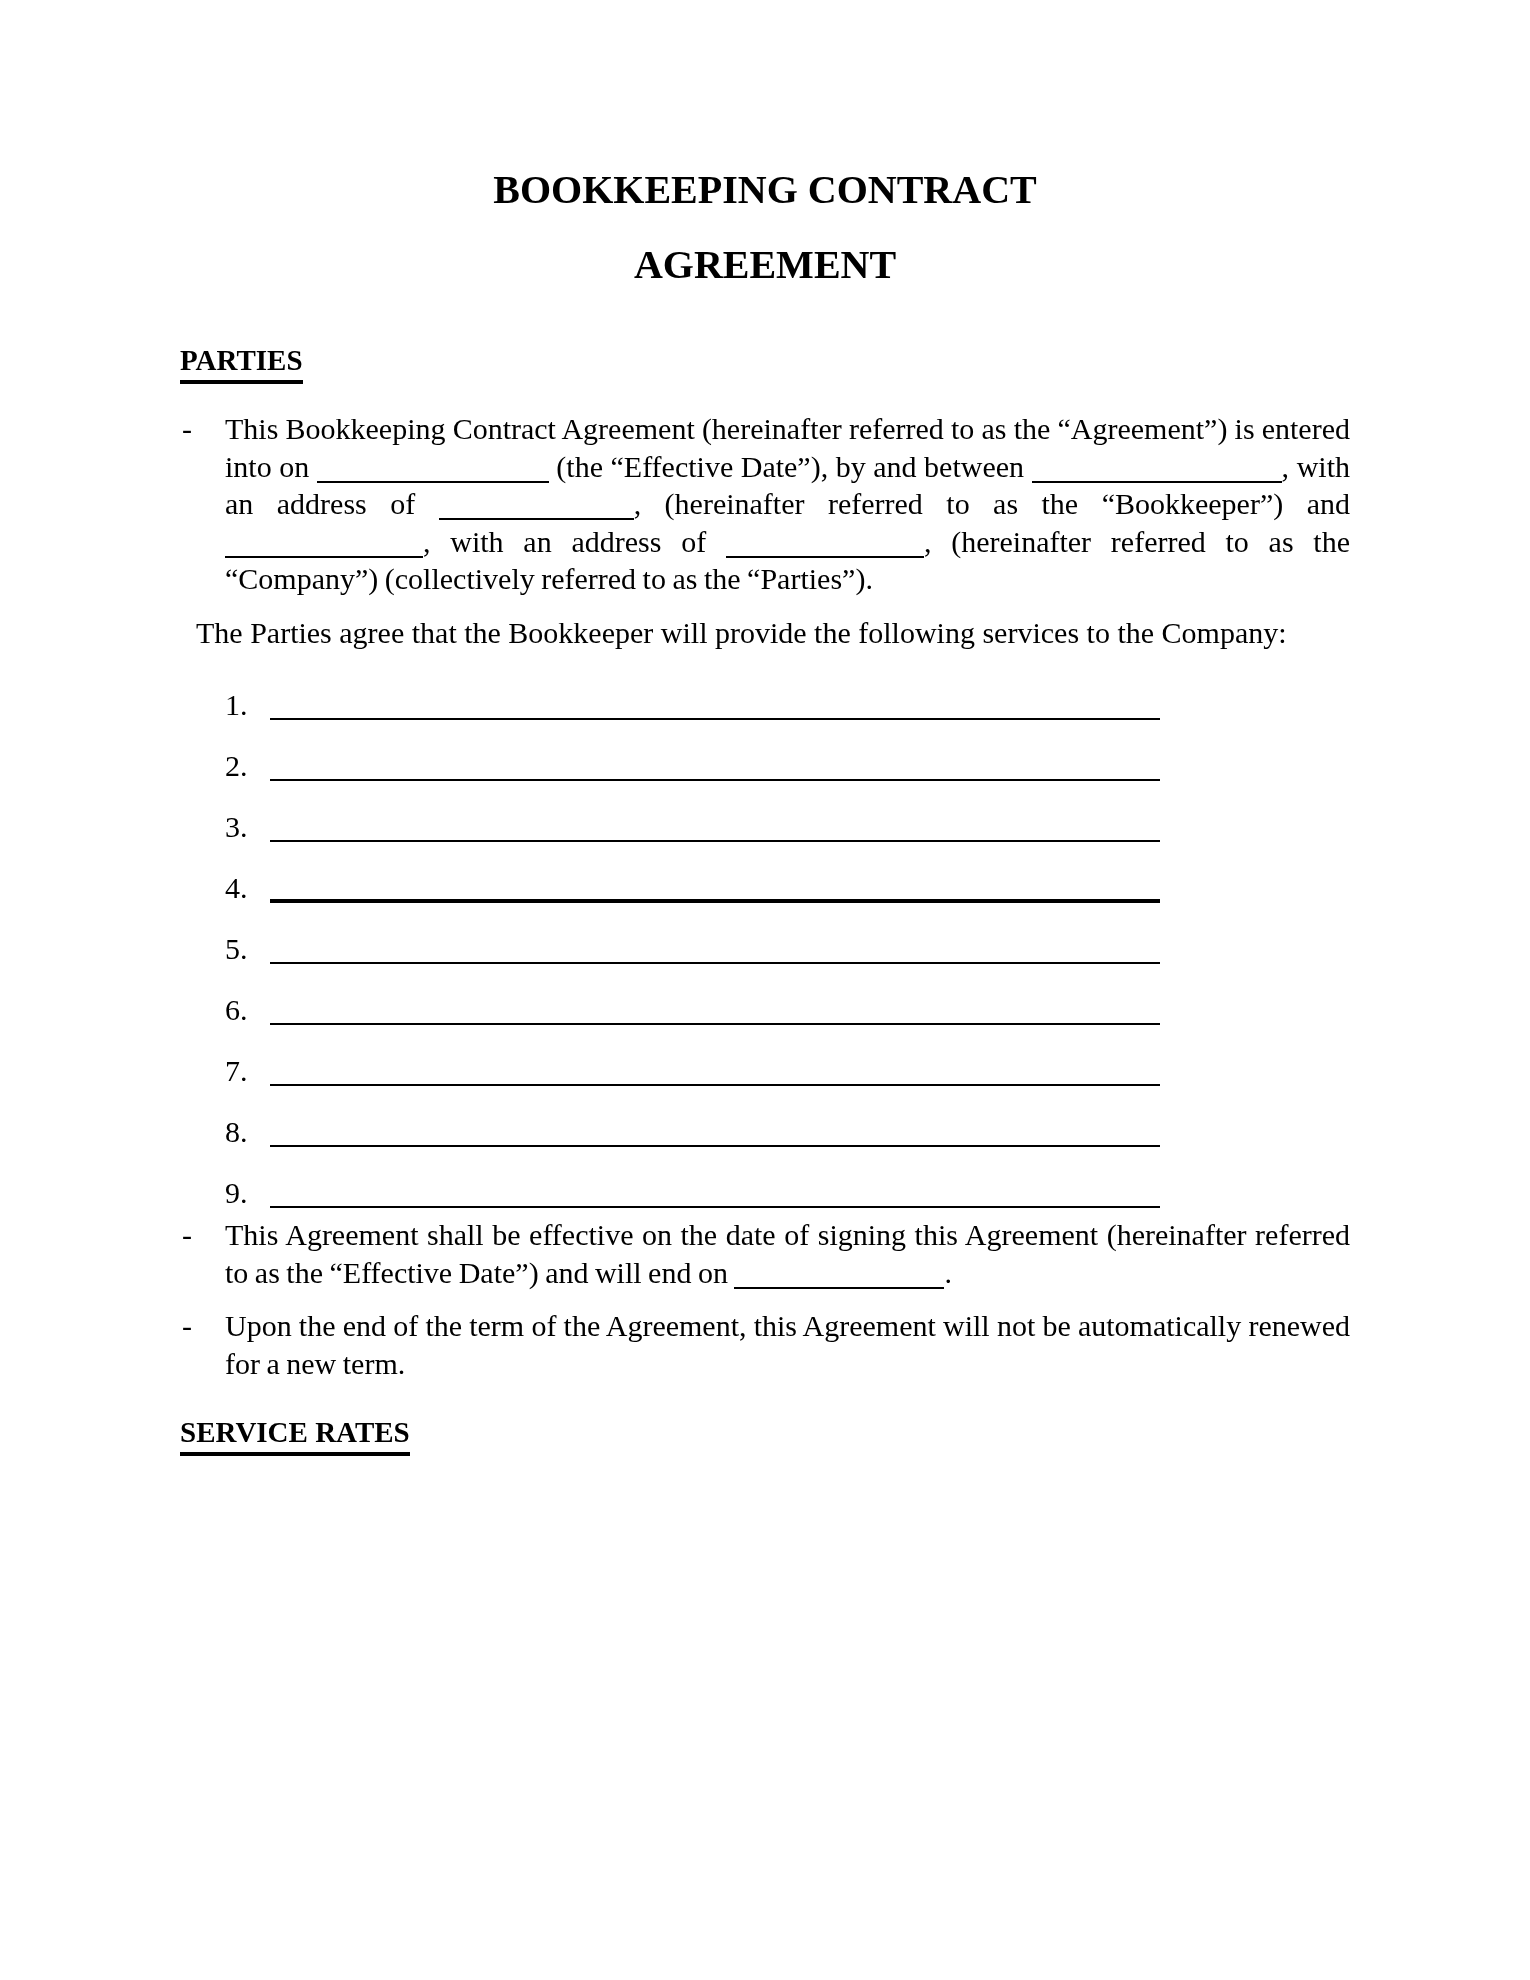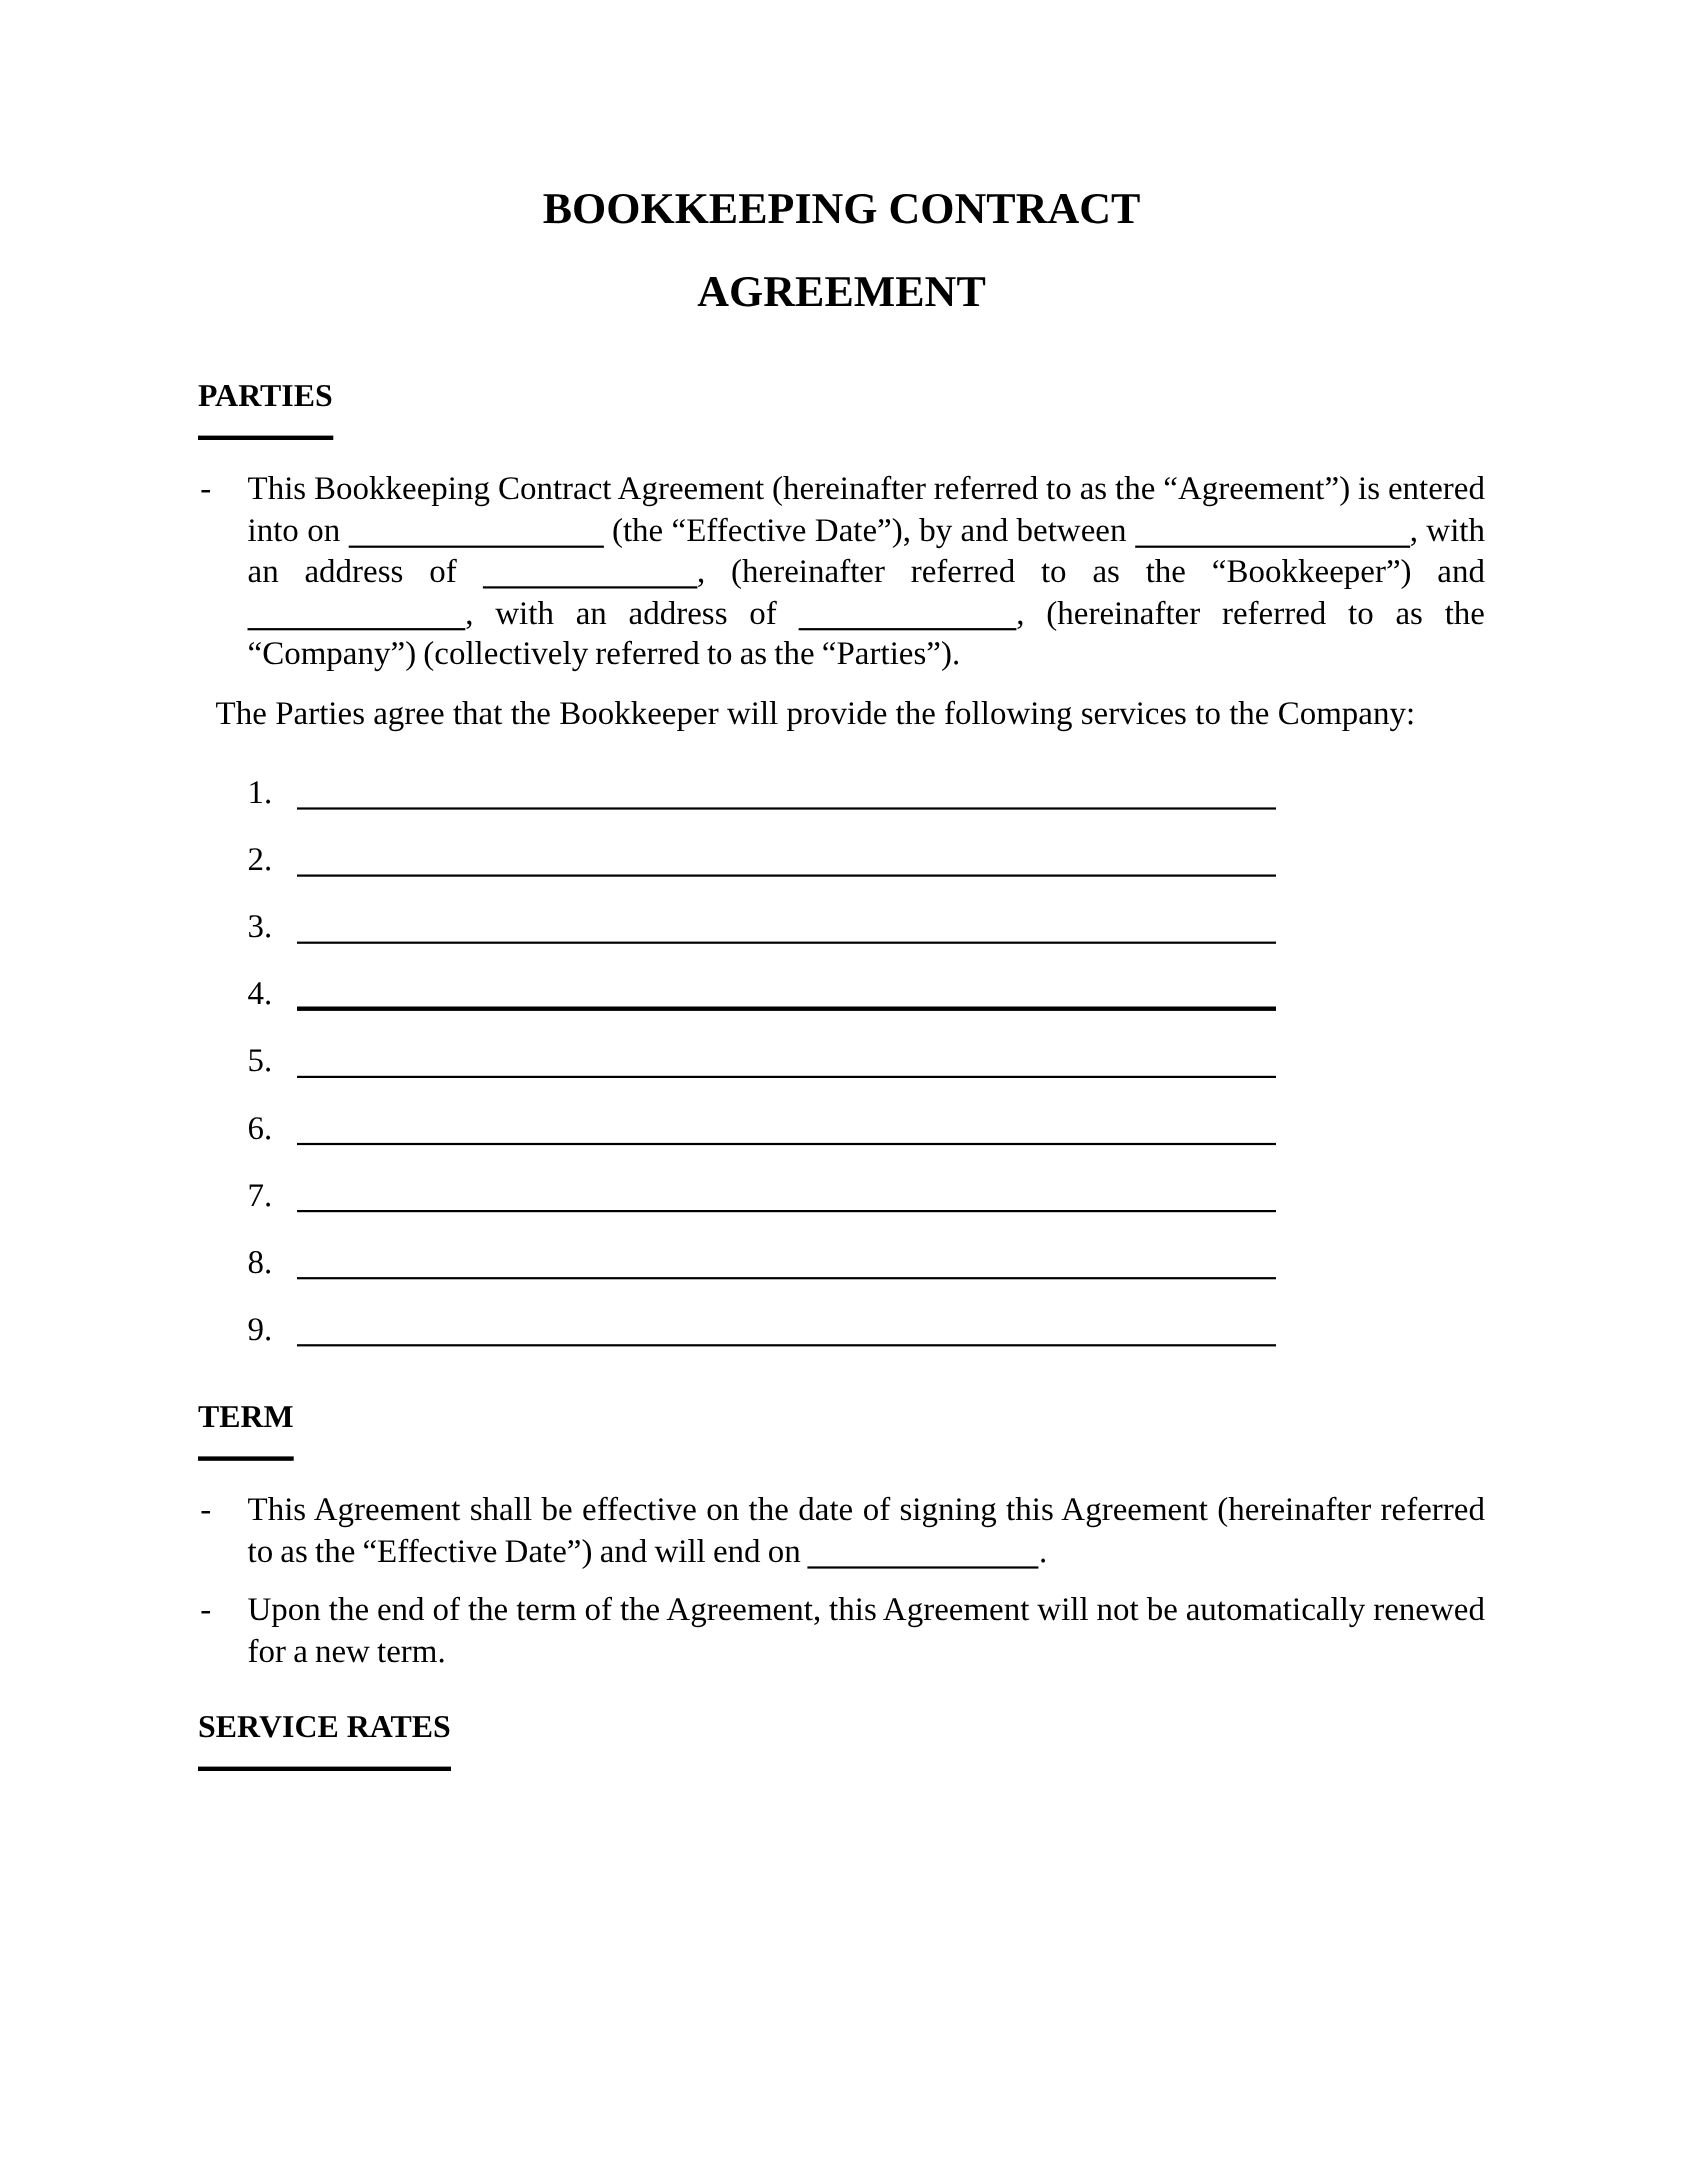--- a/index.html
+++ b/index.html
@@ -14,21 +14,21 @@
     font-size:30px; line-height:37.5px;
     overflow:hidden;
   }
   .doc-title {
     margin:0 0 40px 0;
     text-align:center;
     font-weight:bold;
     font-size:40px; line-height:75px;
   }
   h2 { font-size:29px; line-height:36px; font-weight:bold; margin:0; }
-  h2 .hu { display:inline-block; border-bottom:4px solid #000; padding-bottom:18px; }
+  h2 .hu { display:inline-block; border-bottom:4px solid #000; padding-bottom:2px; }
   .h-parties  { margin:0 0 26px 0; }
   .h-services { margin:30px 0 26px 0; }
   .h-term     { margin:38px 0 26px 0; }
   .h-rates    { margin:32px 0 0 0; }
 
   .bullet {
     position:relative;
     padding-left:45px;
     text-align:justify;
     word-spacing:-1px;
@@ -111,23 +111,20 @@
     <li class="svc-item">
       <span class="svc-num">8.</span>
       <div class="svc-line"></div>
     </li>
     <li class="svc-item">
       <span class="svc-num">9.</span>
       <div class="svc-line"></div>
     </li>
   </ol>
 
-  <h2 class="h-term">
-    <span class="hu">TERM</span>
-  </h2>
 
   <p class="bullet">
     <span class="marker">-</span>
     <span><span>This Agreement shall be effective on the date of signing this Agreement (hereinafter referred to as the </span><span class="b">“Effective Date”</span><span>) and will end on </span><span class="blank" style="width: 210px;"></span><span>.</span></span>
   </p>
 
   <p class="bullet">
     <span class="marker">-</span>
     <span><span>Upon the end of the term of the Agreement, this Agreement will not be automatically renewed for a new term.</span></span>
   </p>

